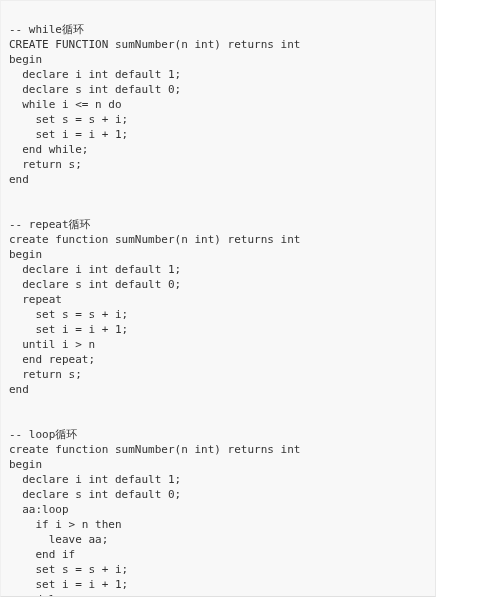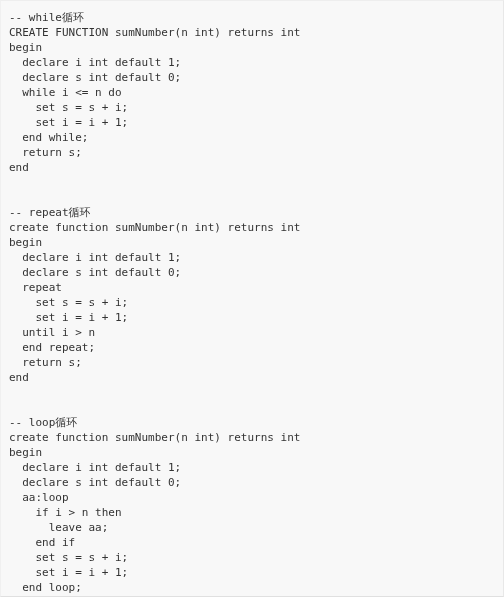--- a/index.html
+++ b/index.html
@@ -9,28 +9,28 @@
   }
   body {
     width: 504px;
     height: 597px;
     overflow: hidden;
     font-family: "DejaVu Sans Mono", "Liberation Mono", monospace;
   }
 
   #code-block {
     box-sizing: border-box;
-    width: 504px;
+    width: 436px;
     height: 597px;
     background: #f8f8f8;
     border-top: 1px solid #eeeeee;
     border-left: 1px solid #f0f0f0;
     border-right: 1px solid #e8e8e8;
     border-bottom: 1px solid #e0e0e0;
-    padding: 9px 0 0 8px;
+    padding: 21px 0 0 8px;
     overflow: hidden;
   }
 
   #code-content {
     margin: 0;
     padding: 0;
     font-family: "DejaVu Sans Mono", "Liberation Mono", monospace;
     font-size: 11px;
     line-height: 15px;
     color: #333333;

